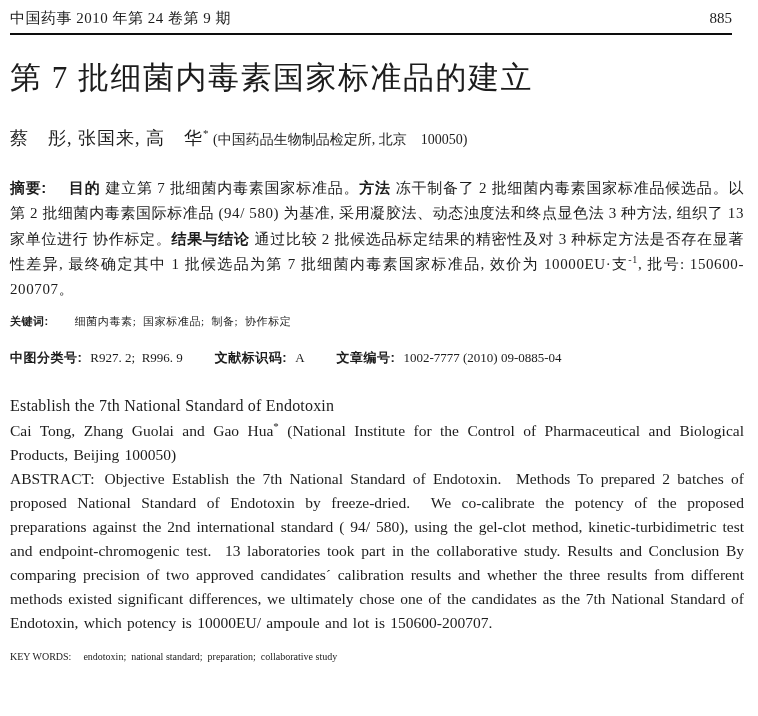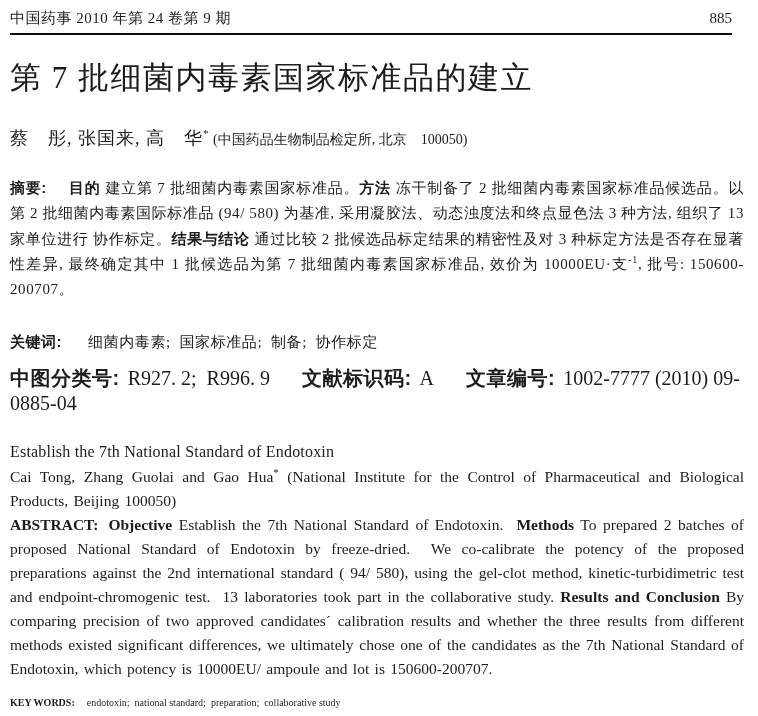--- a/index.html
+++ b/index.html
@@ -62,31 +62,31 @@
   .hei {
     font-family: Liberation Sans, sans-serif;
     font-weight: 700;
     letter-spacing: 0.5px;
   }
   .abstract-zh .abs-label { margin-right: 22px; }
   .abstract-zh .seg-label { margin-right: 5px; }
   .pot-sup { font-size: 10px; vertical-align: super; line-height: 0; }
   
   .keywords-line-zh {
-    margin-top: 27px;
-    font-size: 15px;
+    margin-top: 7px;
+    font-size: 11px;
     line-height: 25px;
     white-space: pre-wrap;
     letter-spacing: 0.6px;
   }
   .keywords-line-zh .kw-label { margin-right: 26px; }
   
   .classification-line {
     margin-top: 11px;
-    font-size: 20px;
+    font-size: 13px;
     line-height: 25px;
     white-space: pre-wrap;
   }
   .classification-line .grp { margin-right: 32px; }
   .classification-line .lab { margin-right: 8px; }
   
   .article-title-en {
     margin-top: 25px;
     font-size: 16px;
     font-weight: 400;
@@ -108,21 +108,21 @@
     white-space: pre-wrap;
   }
   .abstract-en .abs-label-en { margin-right: 10px; }
   .keywords-line-en {
     font-size: 10px;
     line-height: 19px;
     white-space: pre-wrap;
     margin-top: 12px;
   }
   .keywords-line-en .kw-label-en { margin-right: 12px; }
-  .bold { font-weight: 700; }
+  .bold { font-weight: 400; }
 </style>
 </head>
 <body>
 
 <div class="page">
 
   <div class="page-header">
     <span class="journal-title">中国药事 2010 年第 24 卷第 9 期</span>
     <span class="page-number">885</span>
   </div>

